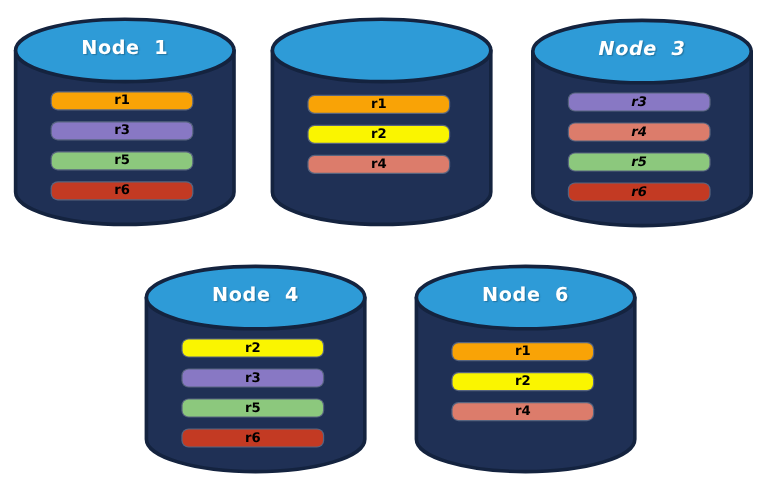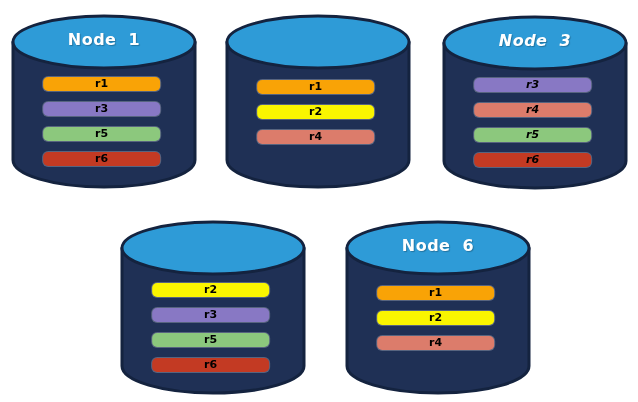--- a/index.html
+++ b/index.html
@@ -88,20 +88,21 @@
     <div class="bar" style="background-color: rgb(140, 200, 125);">r5</div>
     <div class="bar" style="background-color: rgb(195, 58, 35);">r6</div>
   </div>
 </div>
 
 <div class="node n4">
   <svg width="188" height="184" viewBox="0 0 188 184">
     <path class="cyl-body" d="M3,34 L3,152 A91,27 0 0 0 185,152 L185,34 Z"></path>
     <ellipse class="cyl-top" cx="94" cy="34" rx="91" ry="26"></ellipse>
   </svg>
+  <div class="node-label">Node  4</div>
   <div class="bars">
     <div class="bar" style="background-color: rgb(250, 245, 0);">r2</div>
     <div class="bar" style="background-color: rgb(136, 120, 196);">r3</div>
     <div class="bar" style="background-color: rgb(140, 200, 125);">r5</div>
     <div class="bar" style="background-color: rgb(195, 58, 35);">r6</div>
   </div>
 </div>
 
 <div class="node n5 three-bars">
   <svg width="188" height="184" viewBox="0 0 188 184">

